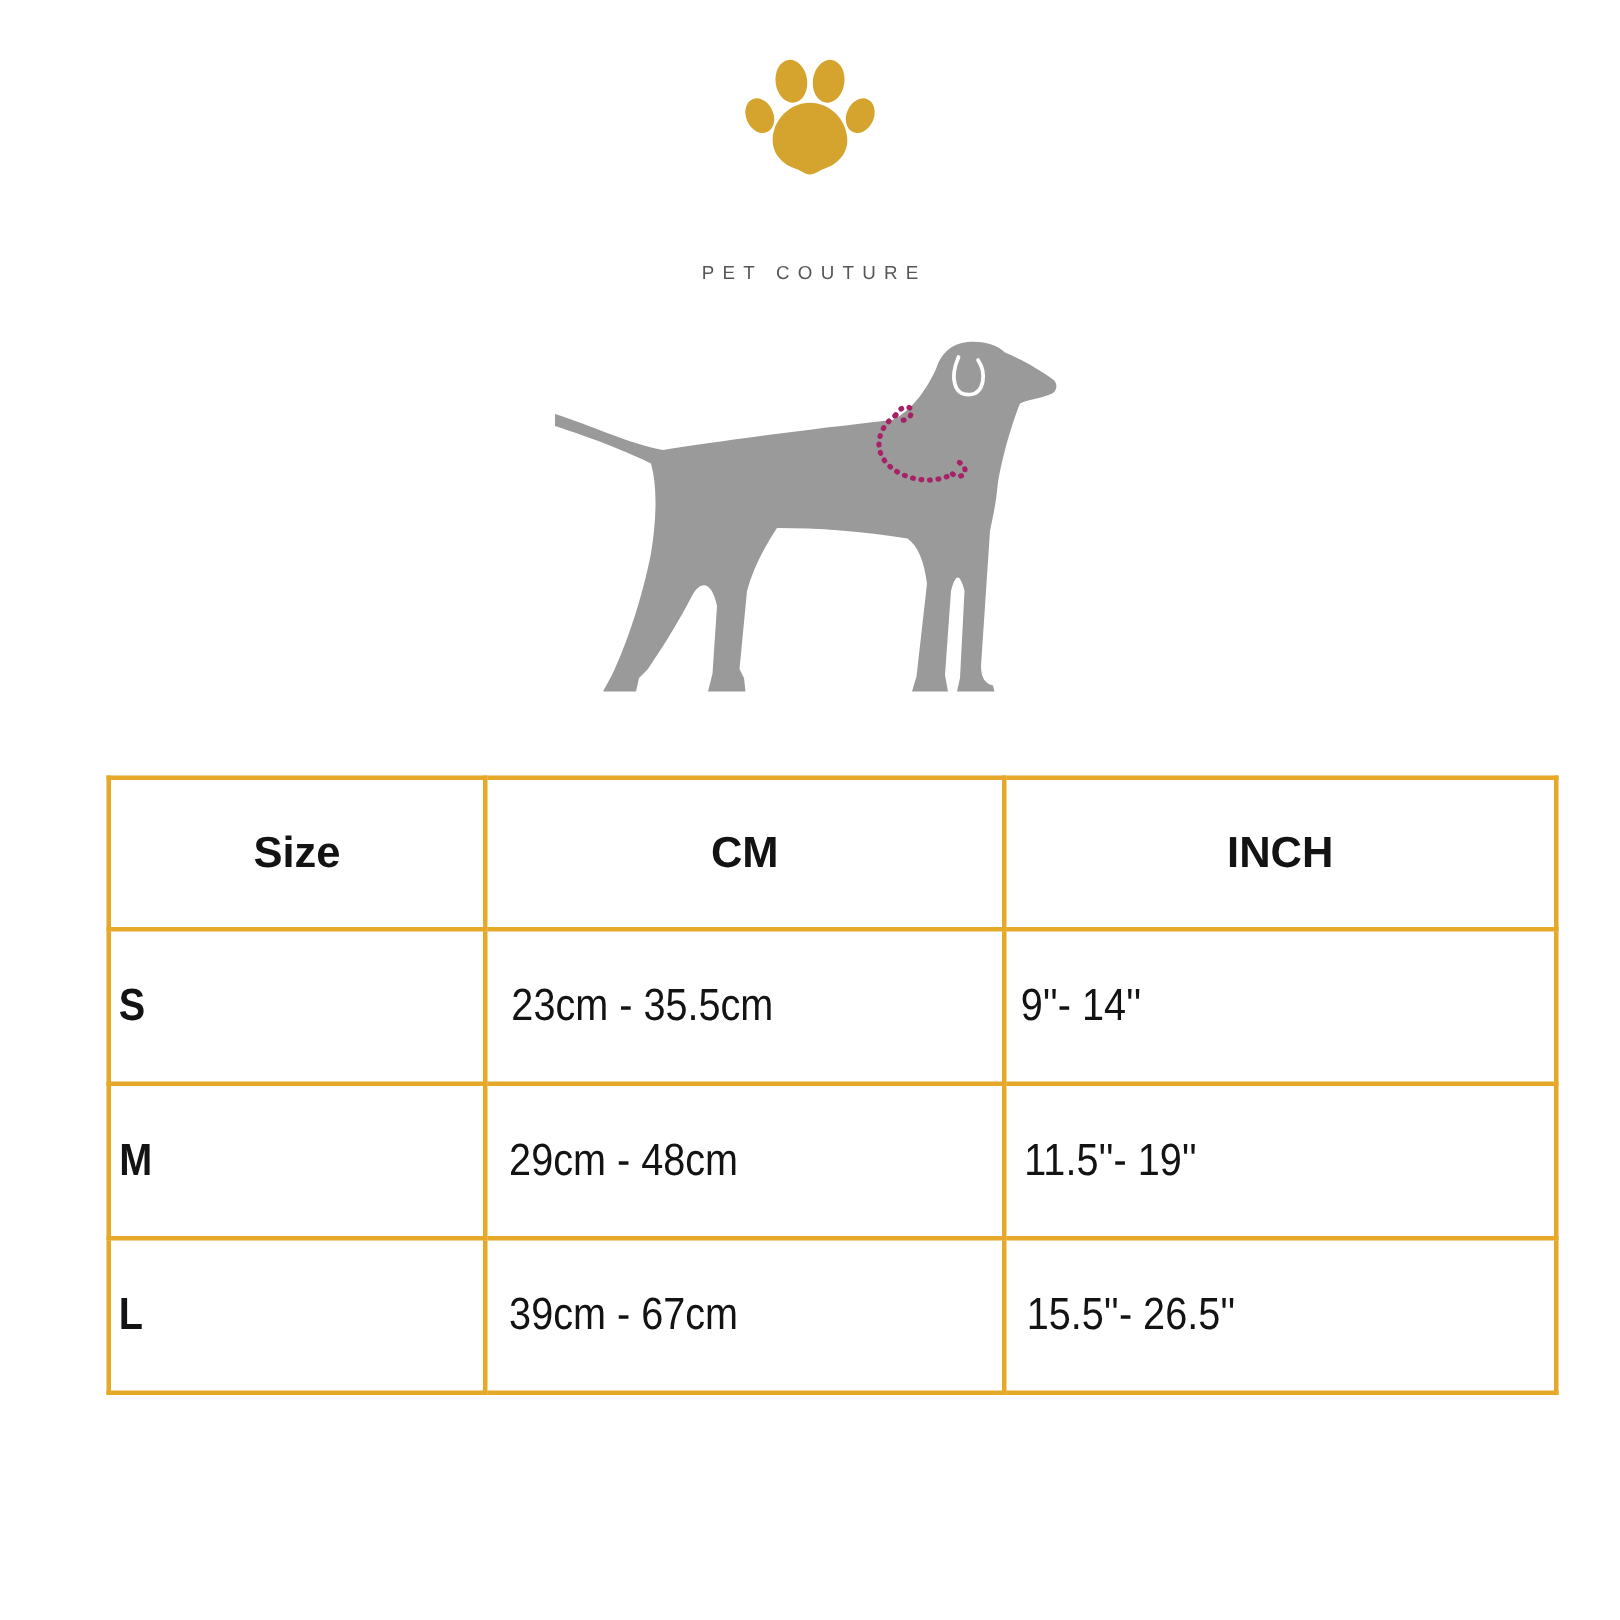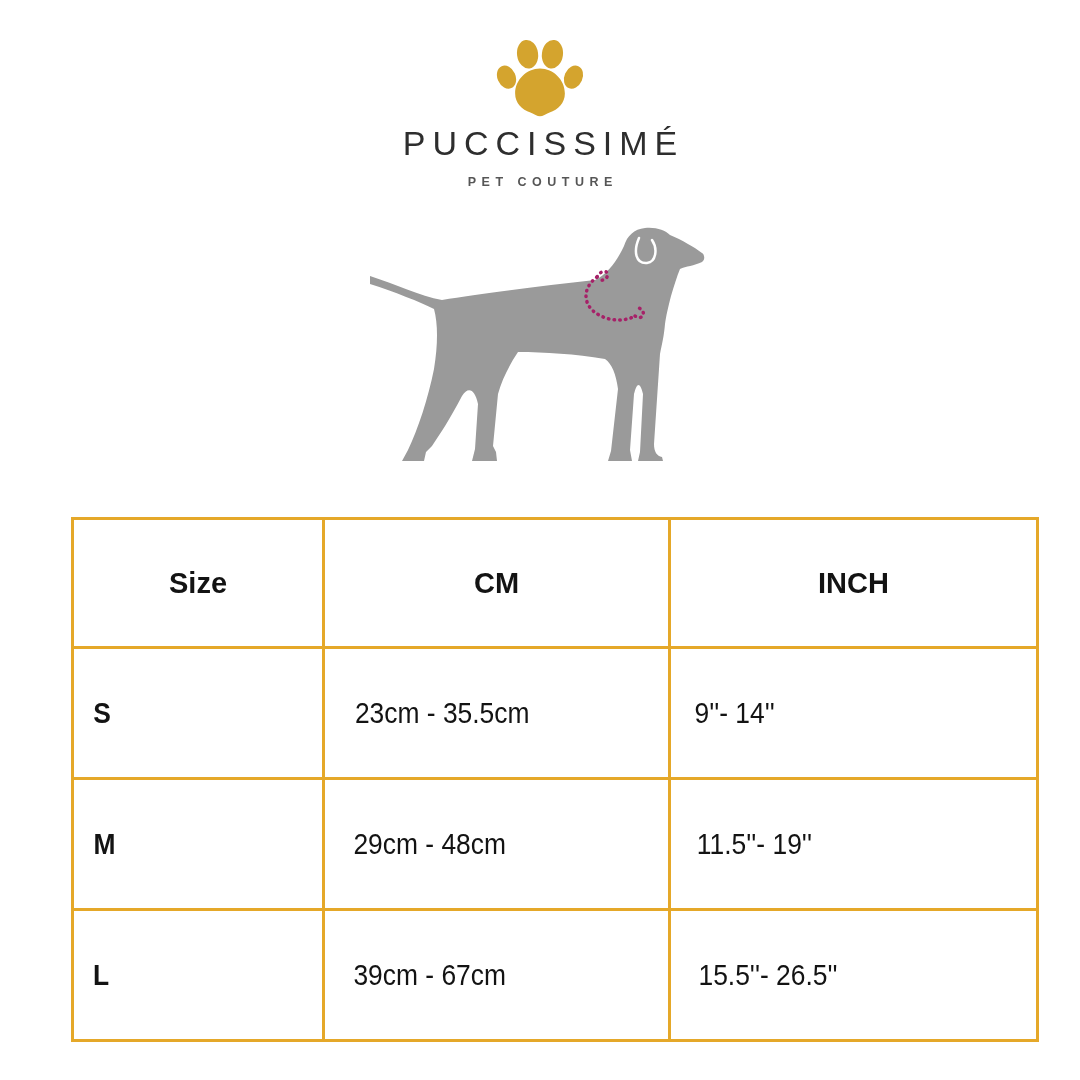--- a/index.html
+++ b/index.html
@@ -8,31 +8,31 @@
     font-family:"Liberation Sans", sans-serif; overflow:hidden;
   }
   .paw-wrap { position:absolute; left:492px; top:36px; width:96px; height:88px; }
   .brand-name {
     position:absolute; left:0; top:124px; width:1080px; text-align:center;
     font-size:34px; font-weight:300; letter-spacing:7px; padding-left:7px;
     color:#2e2e2e; box-sizing:border-box;
   }
   .brand-tagline {
     position:absolute; left:0; top:175px; width:1080px; text-align:center;
-    font-size:12.5px; font-weight:700; letter-spacing:5.5px; padding-left:5.5px;
+    font-size:12.5px; font-weight:400; letter-spacing:5.5px; padding-left:5.5px;
     color:#565656; box-sizing:border-box;
   }
   .dog-wrap { position:absolute; left:350px; top:203px; width:400px; height:277px; }
   .size-table {
     position:absolute; left:71px; top:517px; width:965px;
     border-collapse:collapse; table-layout:fixed; color:#131313;
   }
   .size-table th, .size-table td {
     border:3px solid #E5A829; vertical-align:middle;
-    background:#ffffff; padding:18px;
+    background:#ffffff; padding:4px;
   }
   .size-table th { font-size:29px; font-weight:bold; height:90px; }
   .size-table td { font-size:30px; height:92px; }
   .cond { display:inline-block; transform:scaleX(0.88); transform-origin:center center; white-space:nowrap; }
   .bold { font-weight:bold; }
 </style>
 </head>
 <body>
 
 <div class="canvas">
@@ -42,21 +42,20 @@
       <g fill="#D4A42E">
         <ellipse cx="37" cy="19" rx="11" ry="15" transform="rotate(-8 37 19)"></ellipse>
         <ellipse cx="63" cy="19" rx="11" ry="15" transform="rotate(8 63 19)"></ellipse>
         <ellipse cx="15" cy="43" rx="9.5" ry="12.5" transform="rotate(-24 15 43)"></ellipse>
         <ellipse cx="85" cy="43" rx="9.5" ry="12.5" transform="rotate(24 85 43)"></ellipse>
         <path d="M 50,34 C 64,34 76,46 76,60 C 76,70 69,77 60,80 C 56,81.5 53,84 50,84 C 47,84 44,81.5 40,80 C 31,77 24,70 24,60 C 24,46 36,34 50,34 Z"></path>
       </g>
     </svg>
   </div>
 
-  <div class="brand-name">PUCCISSIMÉ</div>
   <div class="brand-tagline">PET COUTURE</div>
 
   <div class="dog-wrap">
     <svg viewBox="0 0 400 275" width="400" height="277" aria-hidden="true">
       <path fill="#9A9A9A" d="
         M 20,72
         C 45,80 70,92 92,96
         C 130,90 190,82 245,76
         C 258,70 268,55 274,42
         C 277,32 284,25 295,24

